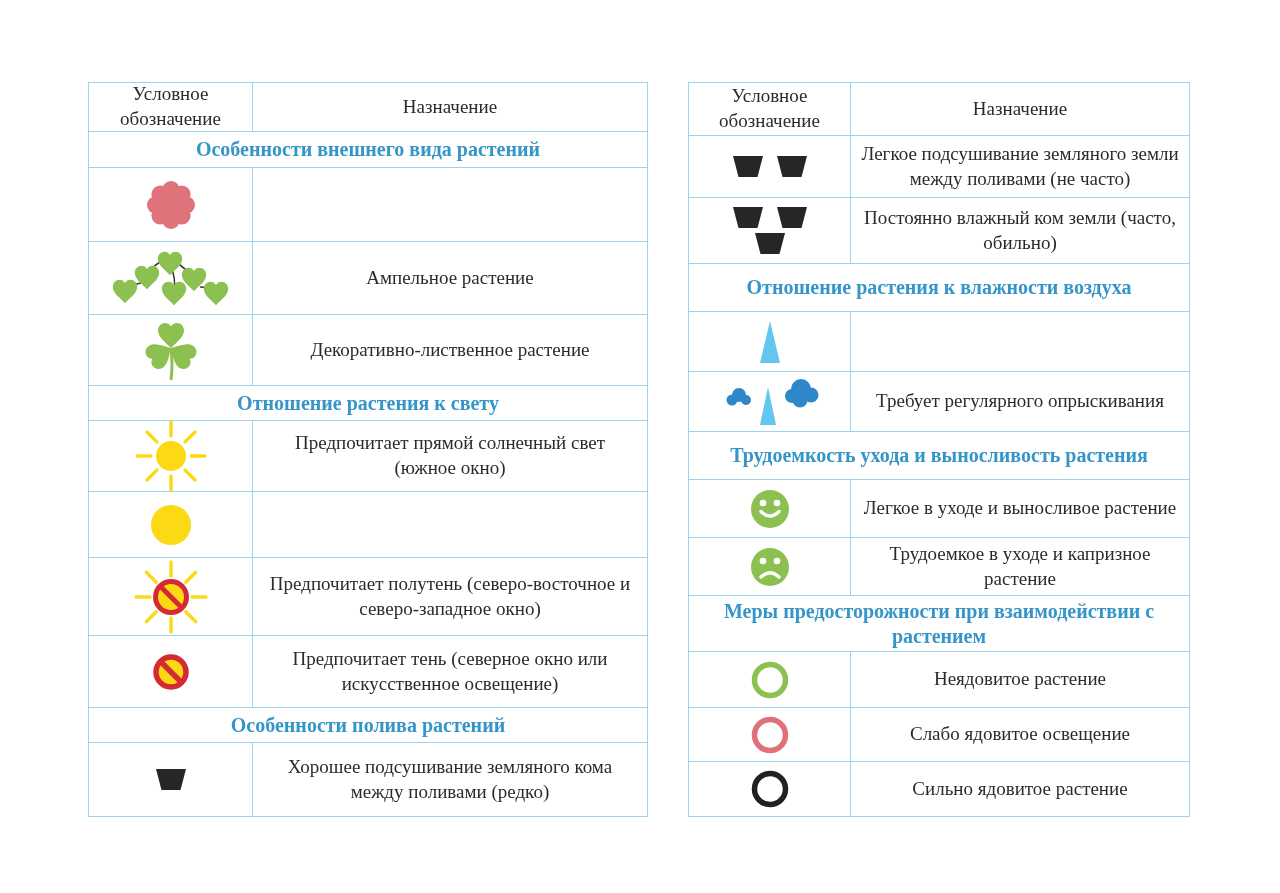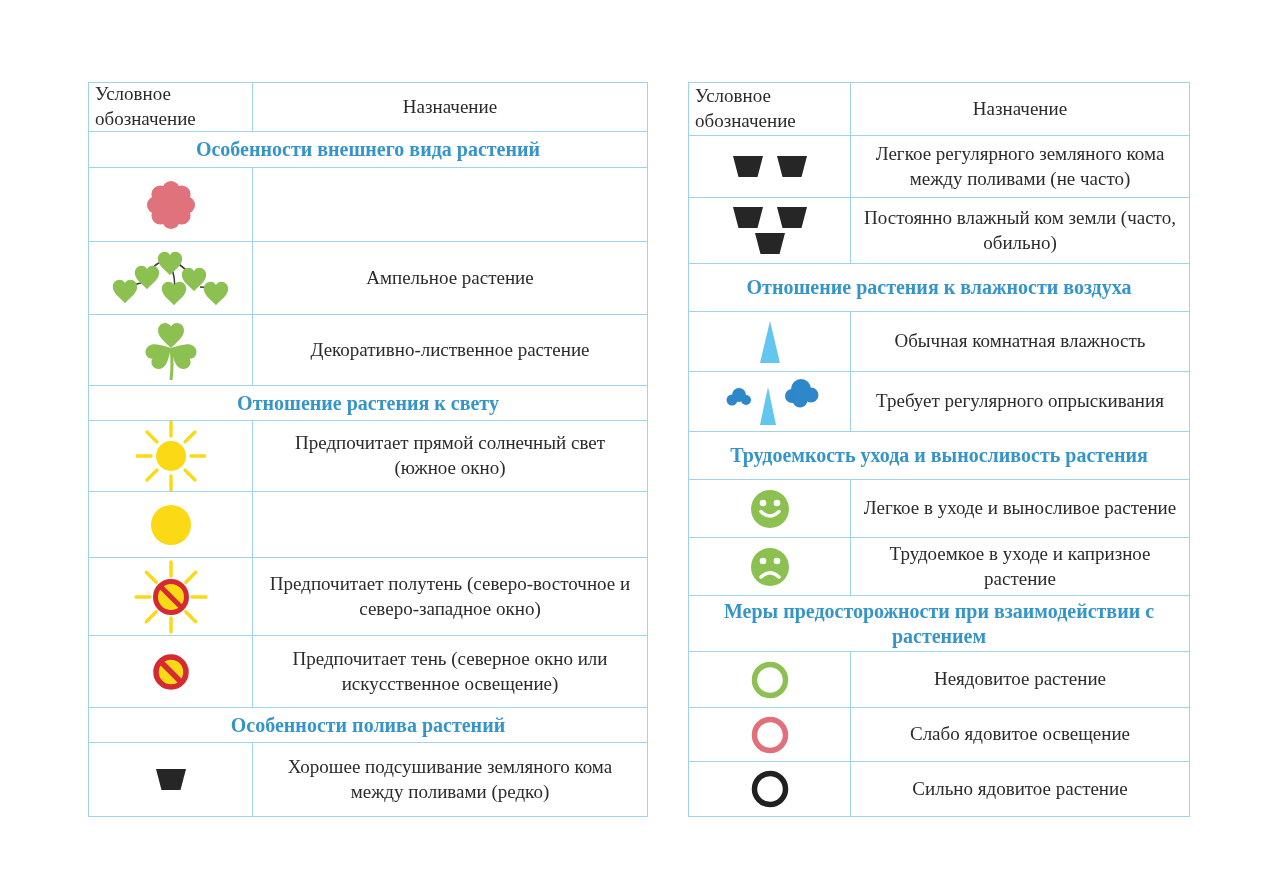--- a/index.html
+++ b/index.html
@@ -16,21 +16,21 @@
   }
   .tbl-left  { left:88px;  width:560px; }
   .tbl-right { left:688px; width:502px; }
 
   .trow { display:flex; box-sizing:border-box; border-top:1.5px solid #9ed4ea; }
   .trow:first-child { border-top:none; }
 
   .c1 {
     flex:0 0 164px; border-right:1.5px solid #9ed4ea;
     display:flex; align-items:center; justify-content:center;
-    box-sizing:border-box; text-align:left; padding:2px 6px;
+    box-sizing:border-box; text-align:center; padding:2px 6px;
   }
   .tbl-right .c1 { flex:0 0 162px; }
   .c2 {
     flex:1; display:flex; align-items:center; justify-content:center;
     text-align:center; box-sizing:border-box; padding:2px 16px;
   }
   .tbl-right .c2 { padding:2px 10px; }
 
   .cell-text { font-size:19px; line-height:1.3; color:#2b2b2b; }
 
@@ -237,21 +237,21 @@
     </div>
 
     <div class="trow" style="height:62px">
       <div class="c1">
         <svg width="78" height="24" viewBox="0 0 78 24">
           <use href="#pot-shape" fill="#262626"></use>
           <use href="#pot-shape" fill="#262626" transform="translate(44,0)"></use>
         </svg>
       </div>
       <div class="c2">
-        <span class="cell-text">Легкое регулярного земляного кома между поливами (не часто)</span>
+        <span class="cell-text">Легкое подсушивание земляного земли между поливами (не часто)</span>
       </div>
     </div>
 
     <div class="trow" style="height:66px">
       <div class="c1">
         <svg width="78" height="50" viewBox="0 0 78 50">
           <use href="#pot-shape" fill="#262626"></use>
           <use href="#pot-shape" fill="#262626" transform="translate(44,0)"></use>
           <use href="#pot-shape" fill="#262626" transform="translate(22,26)"></use>
         </svg>
@@ -263,23 +263,20 @@
 
     <div class="trow section-row" style="height:48px">
       <span class="section-label">Отношение растения к влажности воздуха</span>
     </div>
 
     <div class="trow" style="height:60px">
       <div class="c1">
         <svg width="26" height="44" viewBox="0 0 26 44">
           <polygon points="13,1 23,43 3,43" fill="#63c6ef"></polygon>
         </svg>
-      </div>
-      <div class="c2">
-        <span class="cell-text">Обычная комнатная влажность</span>
       </div>
     </div>
 
     <div class="trow" style="height:60px">
       <div class="c1">
         <svg width="100" height="58" viewBox="0 0 100 58">
           <g fill="#2e87c8">
             <circle cx="12" cy="27" r="5.5"></circle>
               <circle cx="19" cy="22" r="7"></circle>
               <circle cx="26" cy="27" r="5"></circle>

